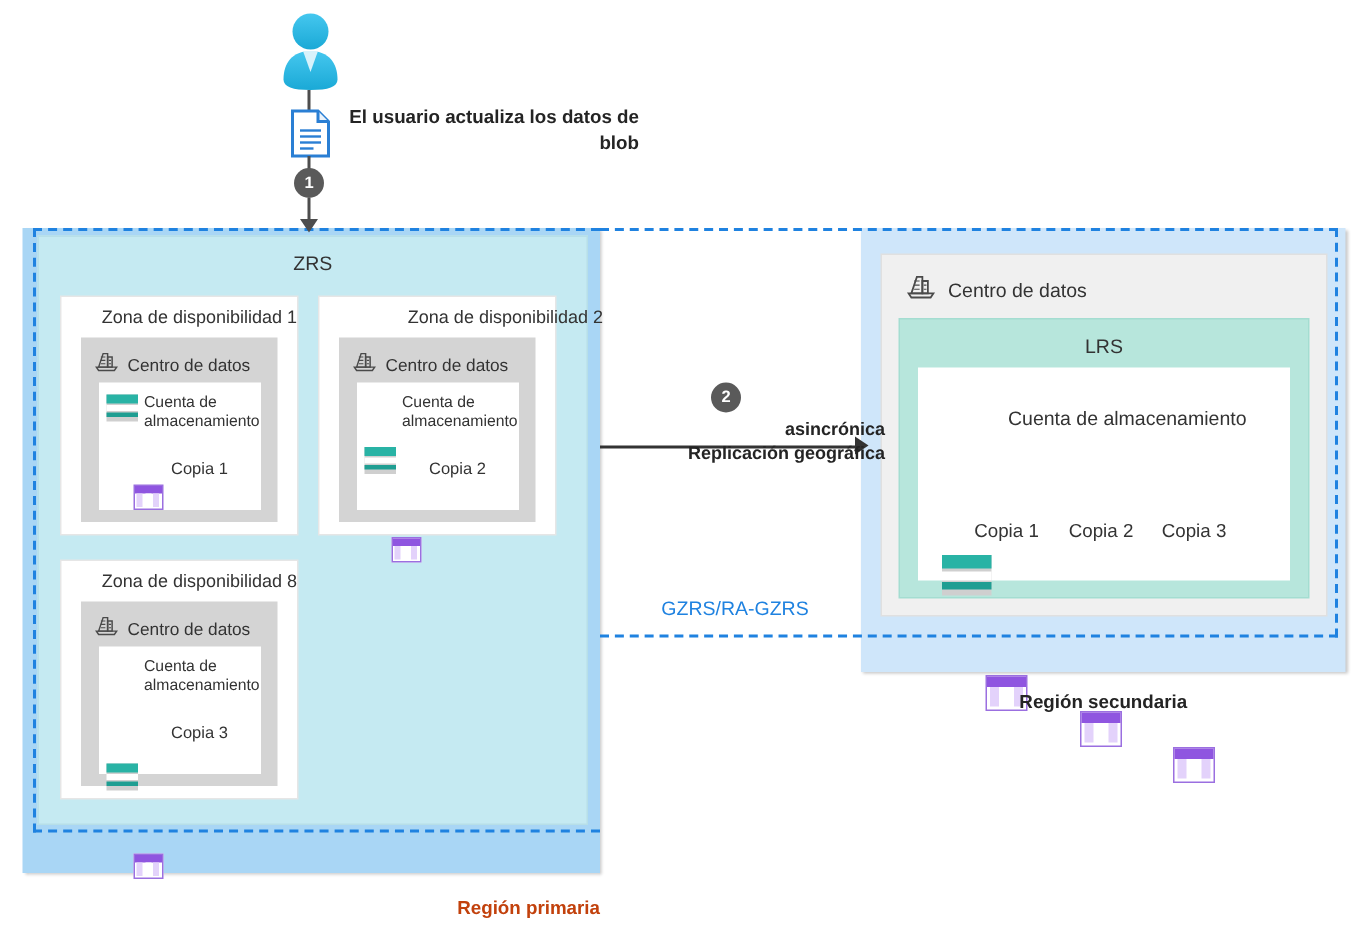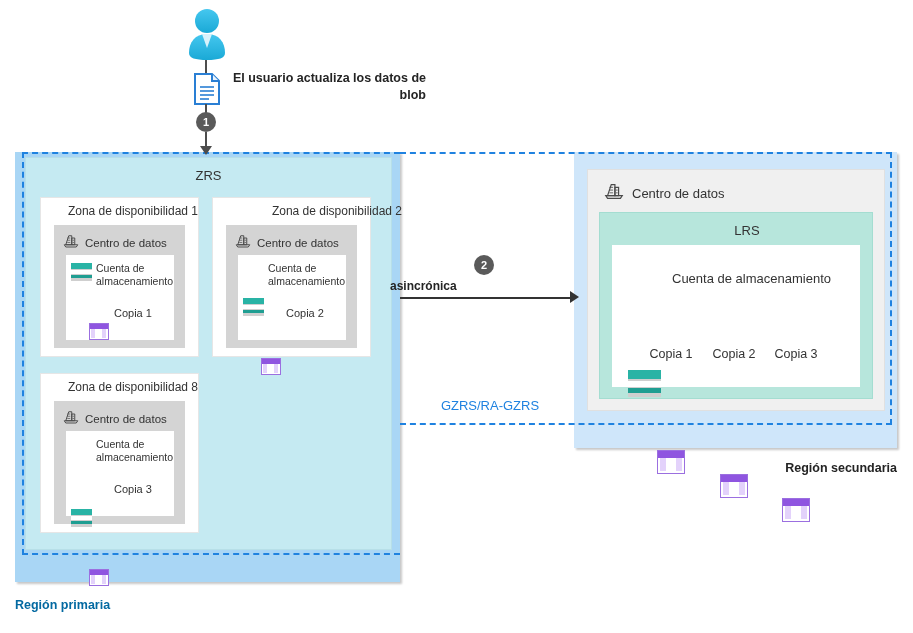--- a/index.html
+++ b/index.html
@@ -63,45 +63,45 @@
   .cp-icon .c1{left:7%;}
   .cp-icon .c2{left:38%;background:#ffffff;}
   .cp-icon .c3{left:69%;background:#e3d2fb;}
   .cp-label{font-size:11px;color:#333;}
 
   
   #geo-line{left:400px;top:297px;width:172px;height:2px;background:#333;}
   #geo-arrow{left:570px;top:291px;width:0;height:0;
     border-top:6px solid transparent;border-bottom:6px solid transparent;
     border-left:9px solid #333;}
-  #geo-label{left:390px;top:278px;width:200px;text-align:left;
+  #geo-label{left:390px;top:278px;width:200px;text-align:right;
     font-size:12px;font-weight:bold;line-height:16px;color:#242424;}
   #gzrs-label{left:390px;top:398px;width:200px;text-align:center;
     font-size:13px;color:#1f82e0;}
 
   
   #secondary-region{
     left:574px;top:152px;width:323px;height:296px;
     background:#cfe6fa;box-shadow:1.5px 1.5px 2px rgba(0,0,0,.22);}
   #secondary-dash{
     left:400px;top:152px;width:492px;height:273px;
     border:2px dashed #1f82e0;border-left:none;box-sizing:border-box;}
   #dc2-box{left:588px;top:170px;width:296px;height:240px;background:#f0f0f0;
     box-shadow:0 0 0 1px #e0e0e0;}
   #dc2-head{left:603px;top:180px;display:flex;align-items:center;gap:7px;}
   #dc2-head .lbl{font-size:13px;color:#333;}
   #lrs-box{left:600px;top:213px;width:272px;height:185px;background:#b7e6dc;
     box-shadow:0 0 0 1px #a4ddd1;}
-  #lrs-title{left:600px;top:223px;width:272px;text-align:center;font-size:13px;color:#333;margin-left:11px;}
+  #lrs-title{left:600px;top:223px;width:272px;text-align:center;font-size:13px;color:#333;}
   #lrs-white{left:612px;top:245px;width:248px;height:142px;background:#ffffff;}
 
   
-  #cap-primary{left:15px;top:598px;width:385px;text-align:left;
-    font-size:12.5px;font-weight:bold;color:#0369a1;}
-  #cap-secondary{left:574px;top:461px;width:323px;text-align:right;
+  #cap-primary{left:15px;top:598px;width:385px;text-align:right;
+    font-size:12.5px;font-weight:bold;color:#c2410c;}
+  #cap-secondary{left:574px;top:461px;width:323px;text-align:center;
     font-size:12.5px;font-weight:bold;color:#242424;}
 </style>
 </head>
 <body>
 
 <div class="abs" id="primary-region"></div>
 <div class="abs" id="zrs-box"></div>
 <div class="abs" id="zrs-title">ZRS</div>
 
 <div class="abs az-box" style="left:41px;top:198px;width:157px;height:158px;"></div>
@@ -252,20 +252,21 @@
     <i class="c c3"></i>
   </div>
 <div class="abs" style="left:765px;top:347px;width:62px;text-align:center;font-size:12.5px;color:#333;">Copia 3</div>
 
 <div class="abs" id="secondary-dash"></div>
 
 <div class="abs" id="geo-line"></div>
 <div class="abs" id="geo-arrow"></div>
 <div class="abs" id="geo-label">
   <div>asincrónica</div>
+  <div>Replicación geográfica</div>
 </div>
 <div class="abs badge" id="badge2">2</div>
 <div class="abs" id="gzrs-label">GZRS/RA-GZRS</div>
 
 <div class="abs" id="actor">
   <svg width="48" height="56" viewBox="0 0 48 56" aria-hidden="true">
     <defs>
       <linearGradient id="ug" x1="0" y1="0" x2="0" y2="1">
         <stop offset="0%" stop-color="#45c7ef"></stop>
         <stop offset="100%" stop-color="#1aa9d6"></stop>

